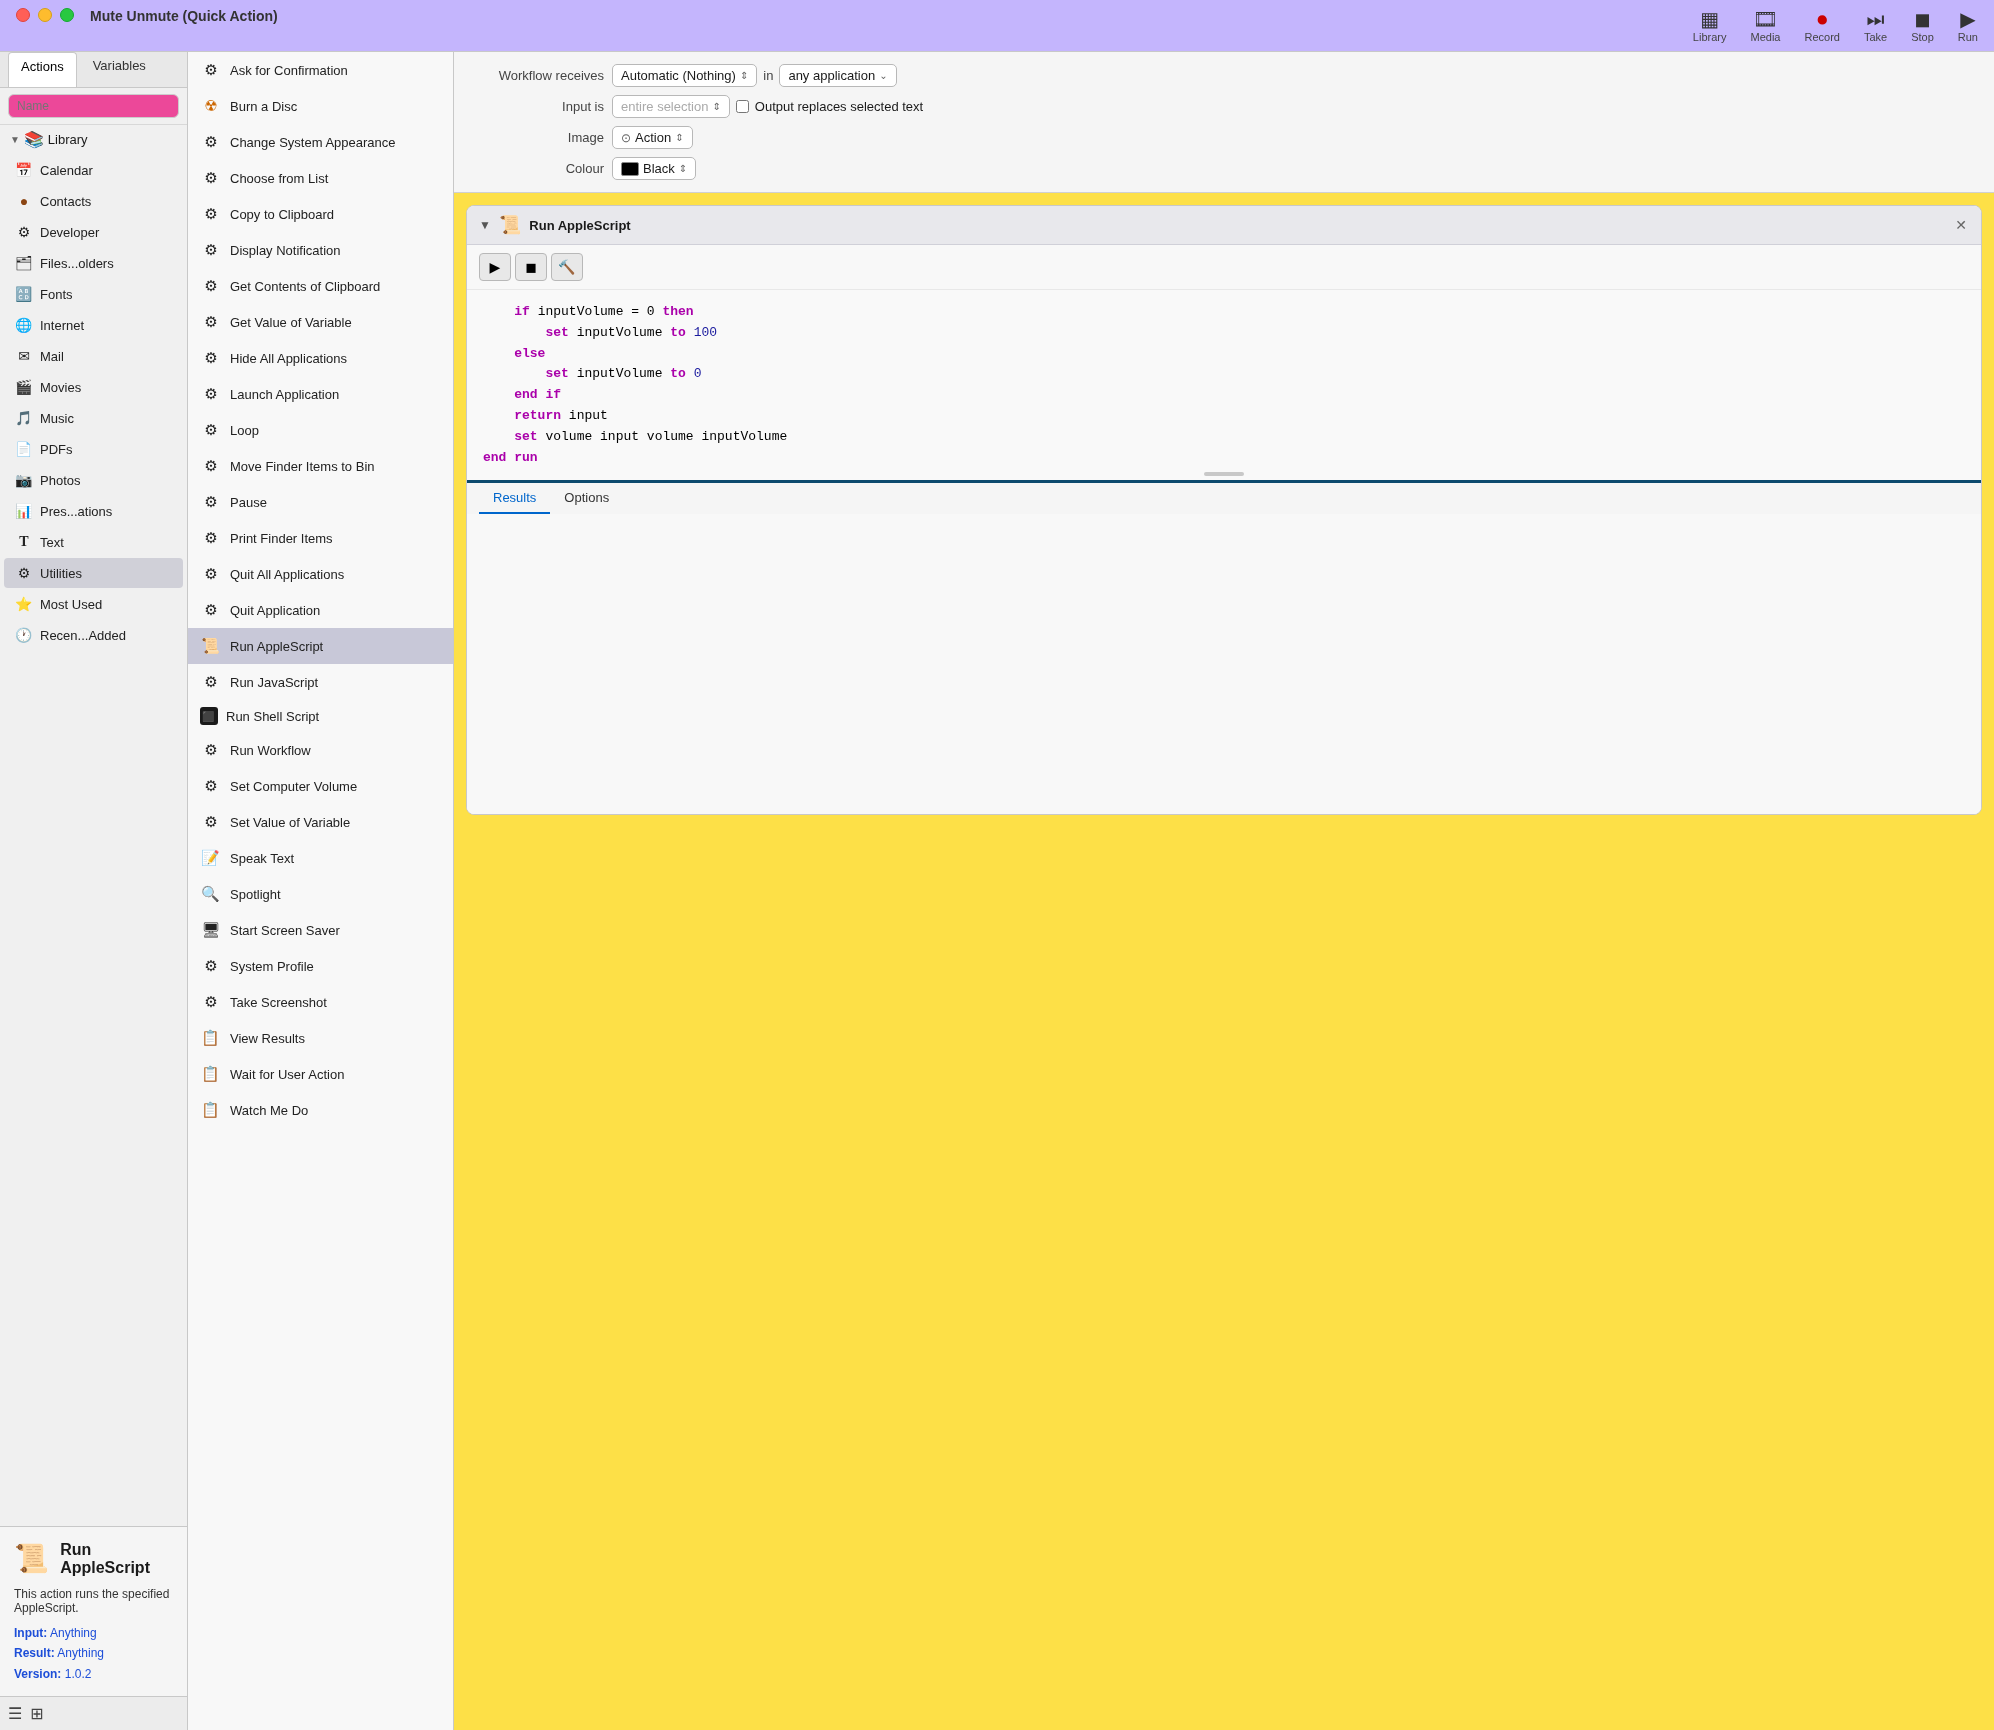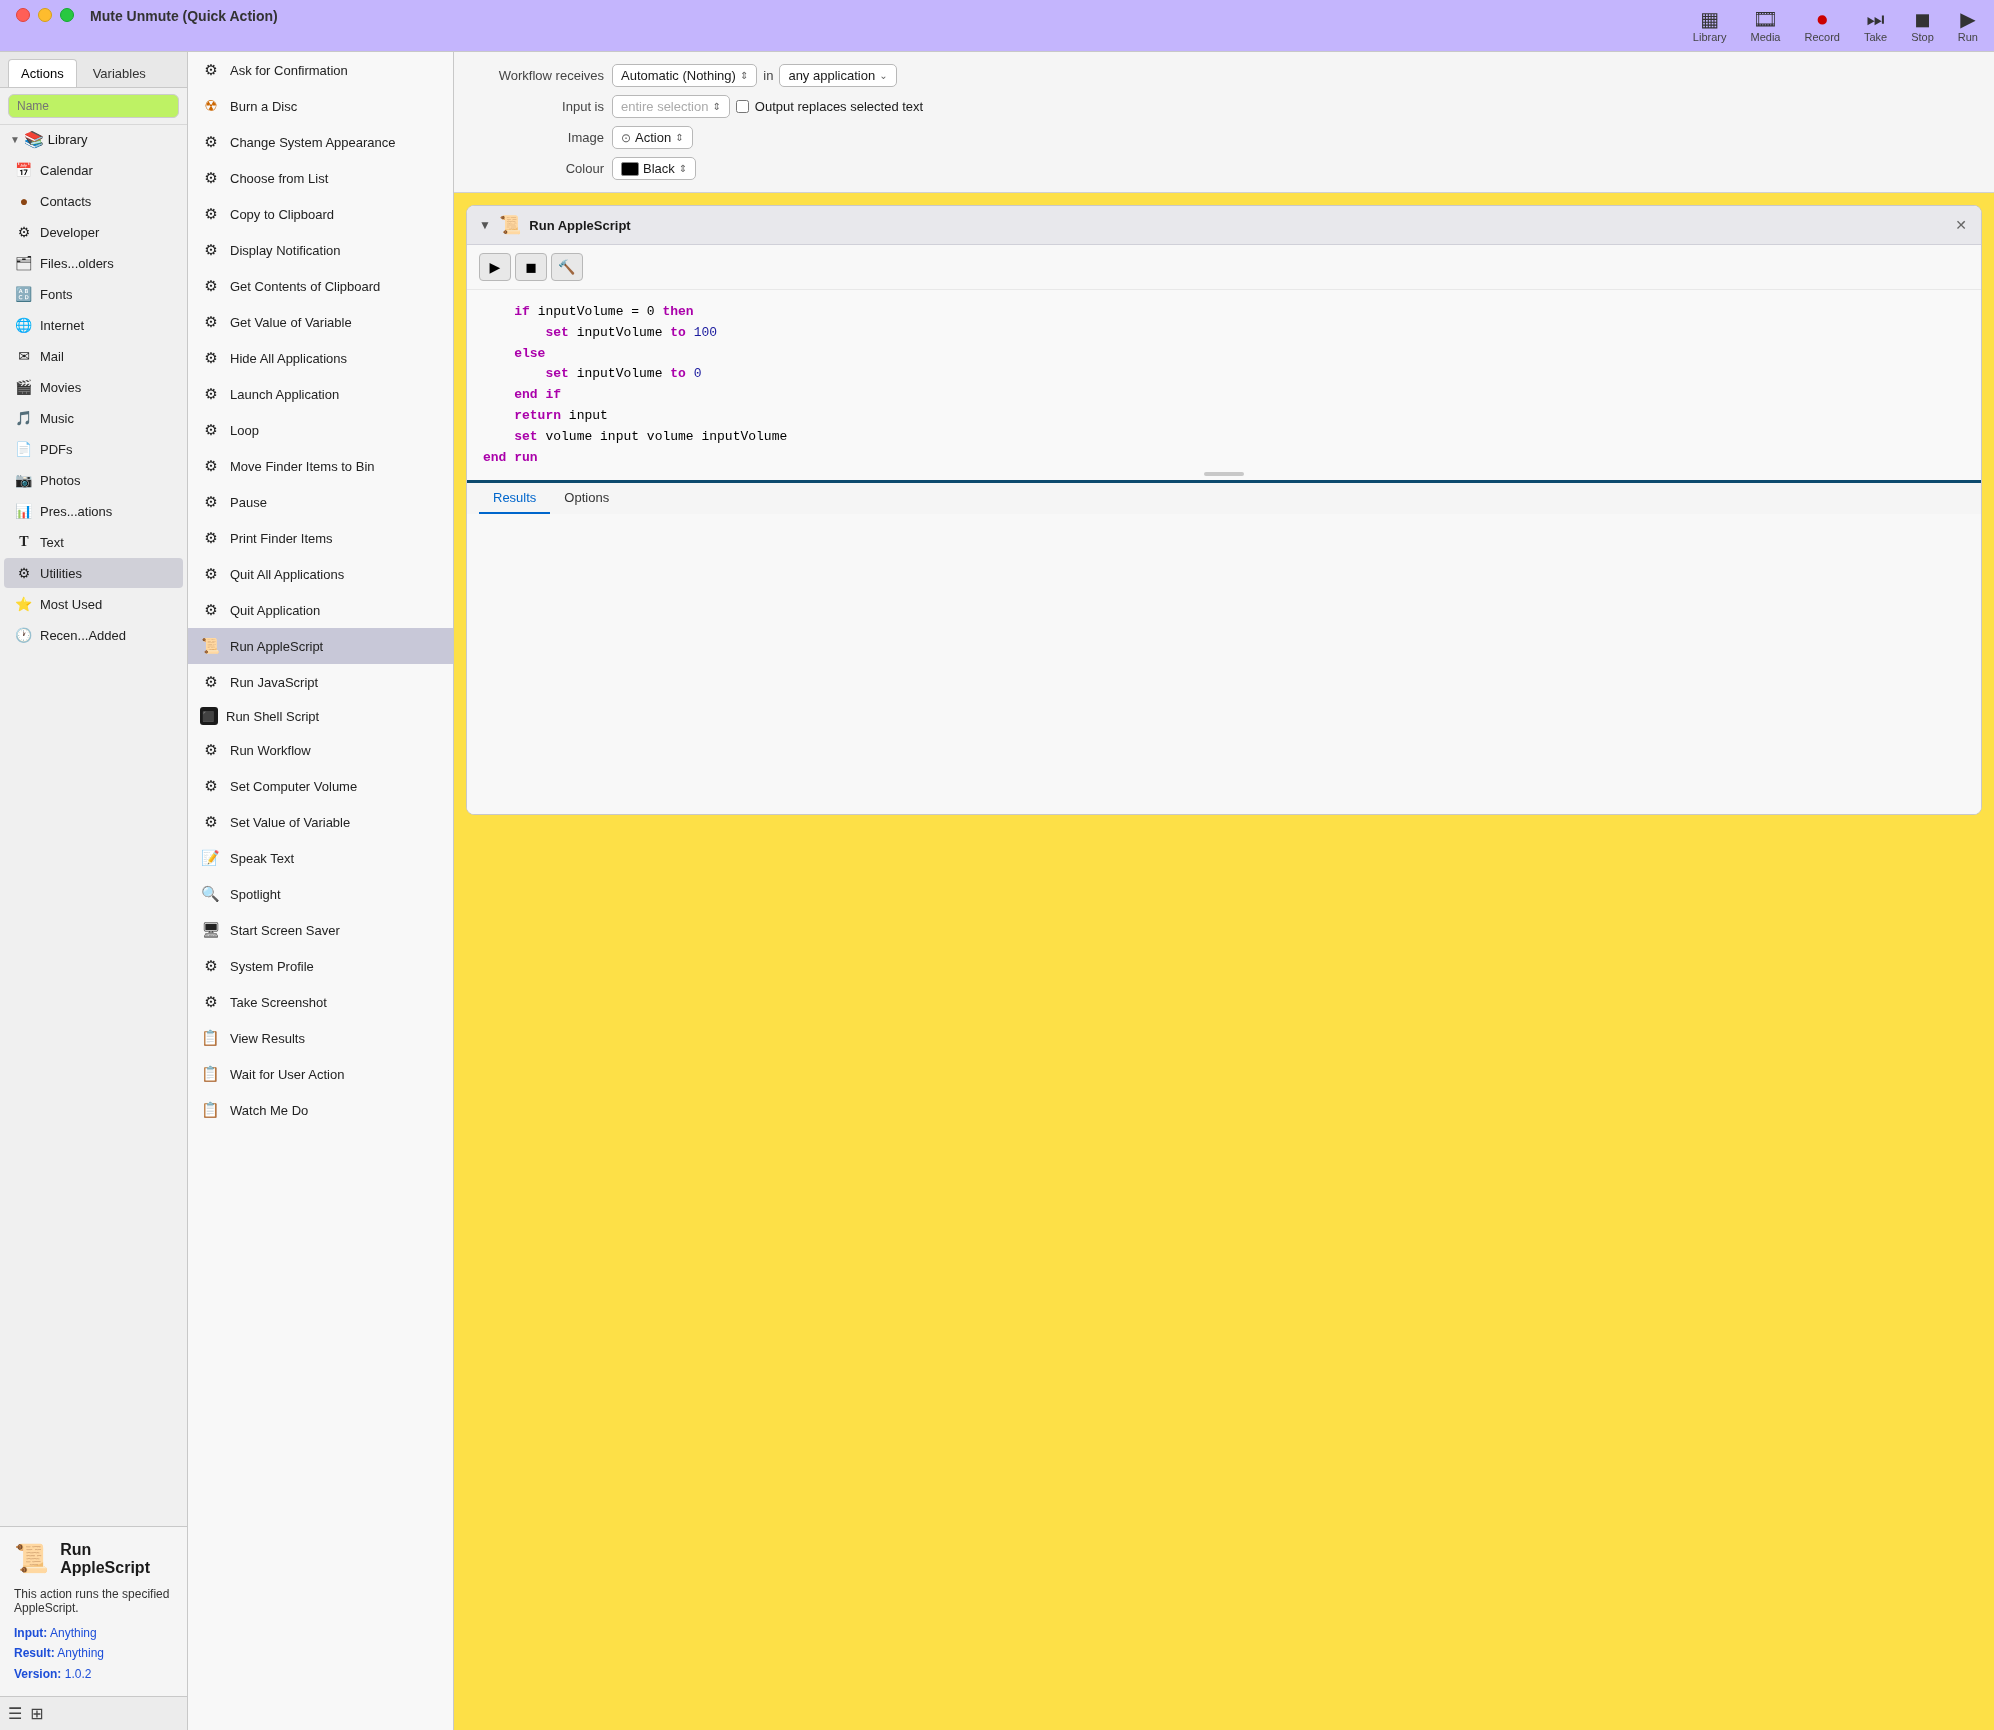--- a/index.html
+++ b/index.html
@@ -81,21 +81,20 @@
       border-right: 1px solid #c8c8c8;
       display: flex;
       flex-direction: column;
       overflow: hidden;
     }
     .sidebar-tabs {
       display: flex;
       border-bottom: 1px solid #c8c8c8;
       background: #e8e8e8;
       height: 36px;
-      align-items: flex-end;
       padding: 0 8px;
       gap: 4px;
     }
     .sidebar-tab {
       padding: 6px 12px;
       font-size: 13px;
       cursor: pointer;
       border-radius: 4px 4px 0 0;
       color: #333;
     }
@@ -107,21 +106,21 @@
     }
     .search-box {
       padding: 6px 8px;
       border-bottom: 1px solid #d8d8d8;
     }
     .search-box input {
       width: 100%;
       padding: 4px 8px;
       border-radius: 6px;
       border: 1px solid #ccc;
-      background: #bef264;
+      background: #ec4899;
       font-size: 12px;
       outline: none;
     }
 
     .sidebar-content {
       flex: 1;
       overflow-y: auto;
     }
     .sidebar-item {
       display: flex;

